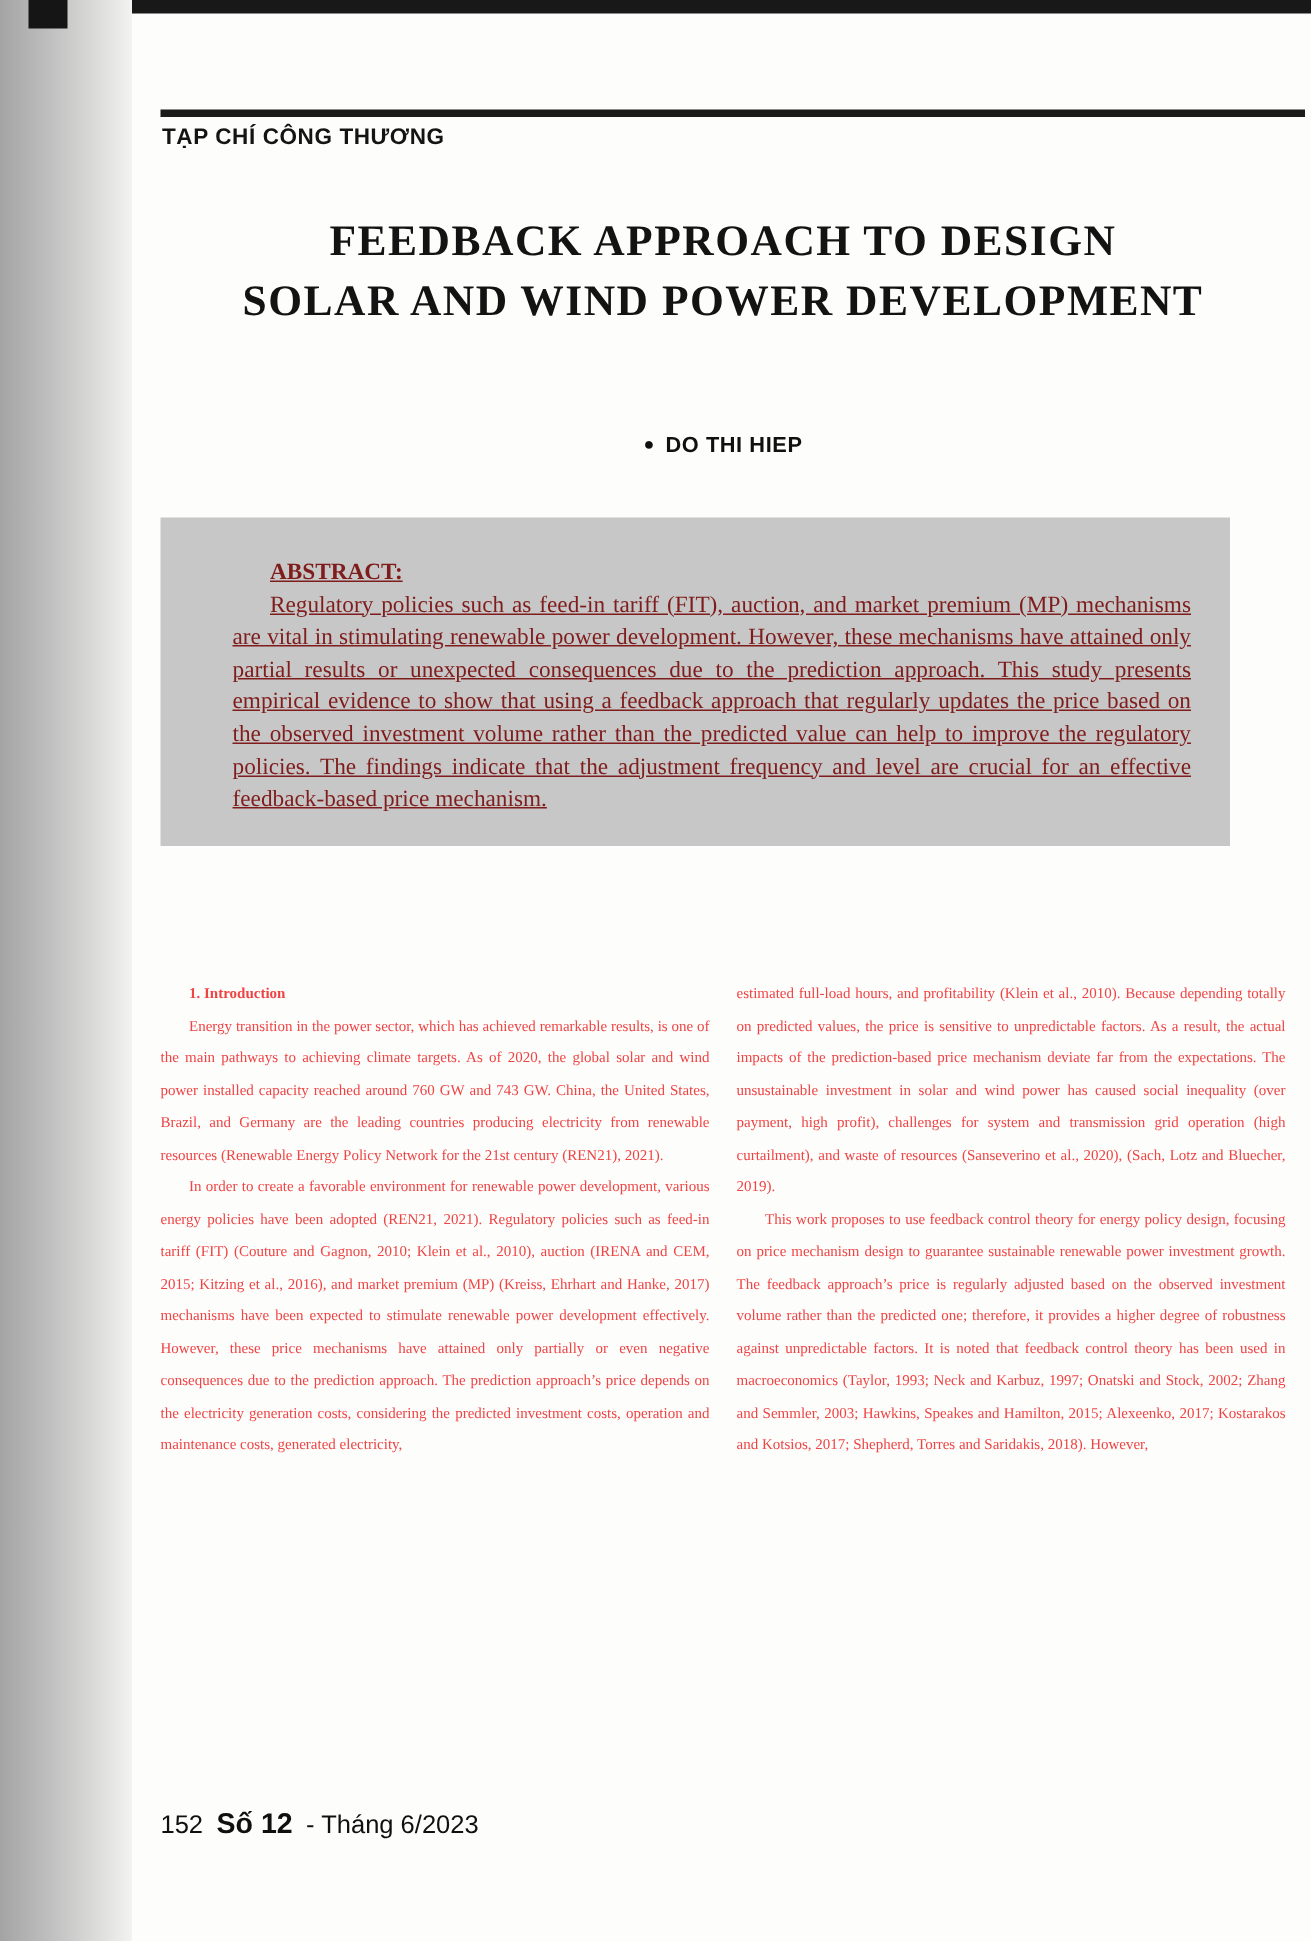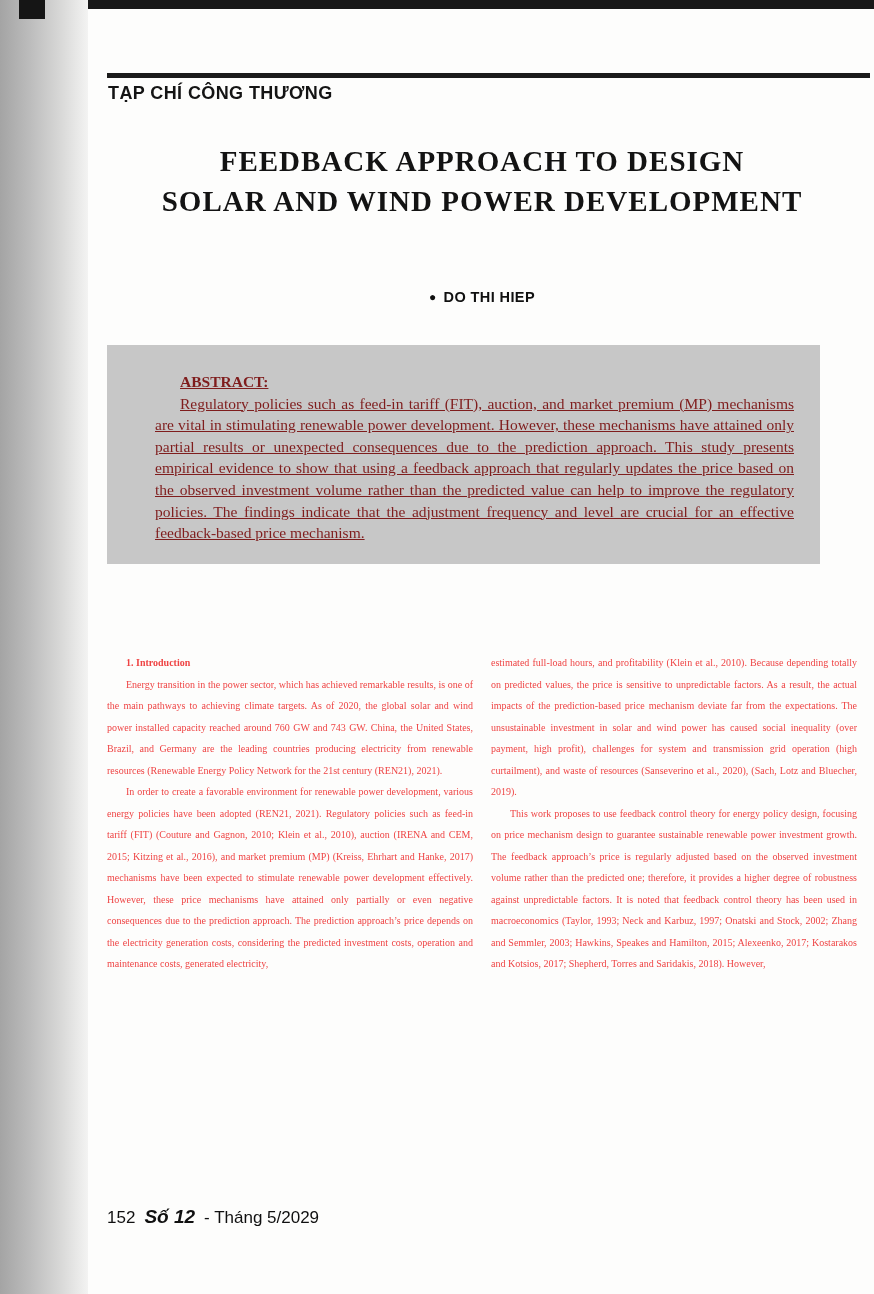--- a/index.html
+++ b/index.html
@@ -28,21 +28,21 @@
     position: absolute; left: 19px; top: 0; width: 26px; height: 19px;
     background: #151515;
   }
   .header-rule {
     position: absolute; left: 107px; top: 73px; width: 763px; height: 5px;
     background: #1b1b1b;
   }
   .journal-name {
     position: absolute; left: 108px; top: 83px;
     font-family: "Liberation Sans", "DejaVu Sans", sans-serif;
-    font-weight: bold; font-size: 18px; letter-spacing: 0.4px;
+    font-weight: bold; font-size: 15px; letter-spacing: 0.4px;
     color: #141414;
   }
   .article-title {
     position: absolute; left: 95px; top: 141px; width: 774px;
     text-align: center;
     font-family: "Liberation Serif", serif;
     font-weight: bold; font-size: 29px; line-height: 40px; letter-spacing: 1px;
     color: #131313;
   }
   .author-line {
@@ -76,21 +76,21 @@
   .col { width: 366px; }
   .section-heading { font-weight: bold; text-indent: 19px; margin: 0; }
   p.para { margin: 0; text-indent: 19px; }
   p.para.cont { text-indent: 0; }
   .footer {
     position: absolute; left: 107px; top: 1206px;
     font-family: "Liberation Sans", "DejaVu Sans", sans-serif;
     font-size: 17px; color: #101010;
     display: flex; align-items: baseline; gap: 9px;
   }
-  .footer .issue { font-weight: bold; font-style: italic; font-size: 19px; }
+  .footer .issue { font-weight: bold; font-size: 19px; }
 </style>
 </head>
 <body>
 
 <div class="edge-left"></div>
 <div class="page-surface"></div>
 <div class="top-bar"></div>
 <div class="corner-mark"></div>
 
 <div class="header-rule"></div>
@@ -118,14 +118,14 @@
   </div>
   <div class="col">
     <p class="para cont">estimated full-load hours, and profitability (Klein et al., 2010). Because depending totally on predicted values, the price is sensitive to unpredictable factors. As a result, the actual impacts of the prediction-based price mechanism deviate far from the expectations. The unsustainable investment in solar and wind power has caused social inequality (over payment, high profit), challenges for system and transmission grid operation (high curtailment), and waste of resources (Sanseverino et al., 2020), (Sach, Lotz and Bluecher, 2019).</p>
     <p class="para">This work proposes to use feedback control theory for energy policy design, focusing on price mechanism design to guarantee sustainable renewable power investment growth. The feedback approach’s price is regularly adjusted based on the observed investment volume rather than the predicted one; therefore, it provides a higher degree of robustness against unpredictable factors. It is noted that feedback control theory has been used in macroeconomics (Taylor, 1993; Neck and Karbuz, 1997; Onatski and Stock, 2002; Zhang and Semmler, 2003; Hawkins, Speakes and Hamilton, 2015; Alexeenko, 2017; Kostarakos and Kotsios, 2017; Shepherd, Torres and Saridakis, 2018). However,</p>
   </div>
 </div>
 
 <div class="footer">
   <span>152</span>
   <span class="issue">Số 12</span>
-  <span>- Tháng 5/2029</span>
+  <span>- Tháng 6/2023</span>
 </div>
 
 </body></html>

